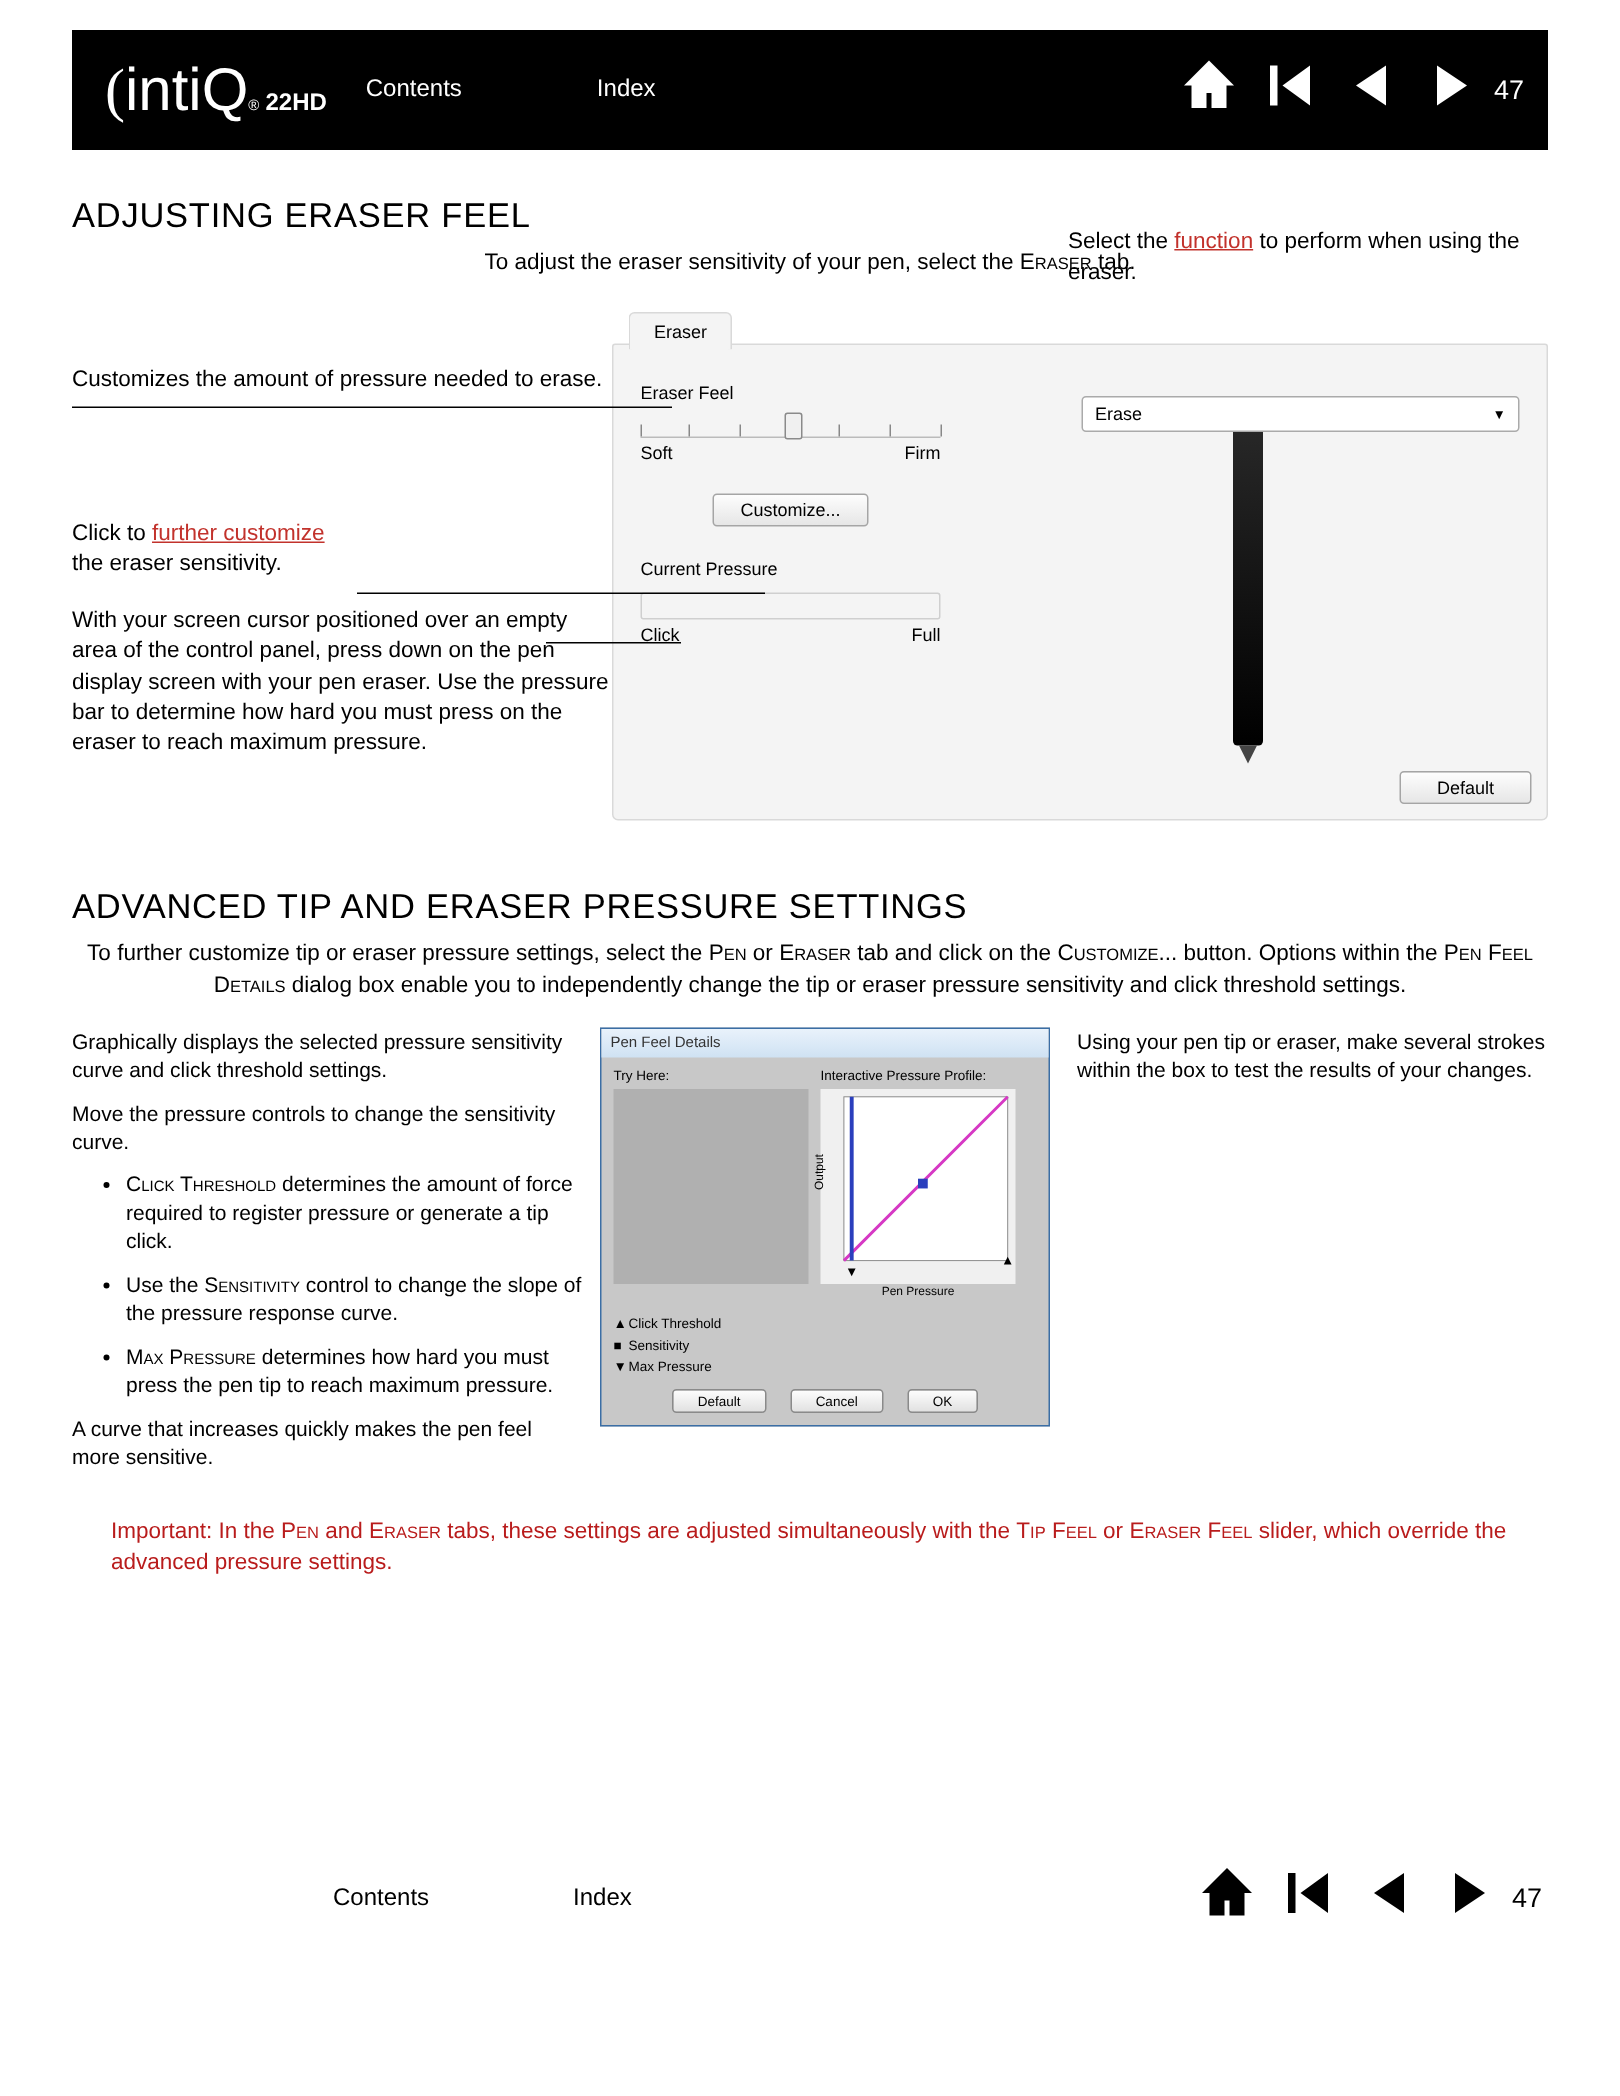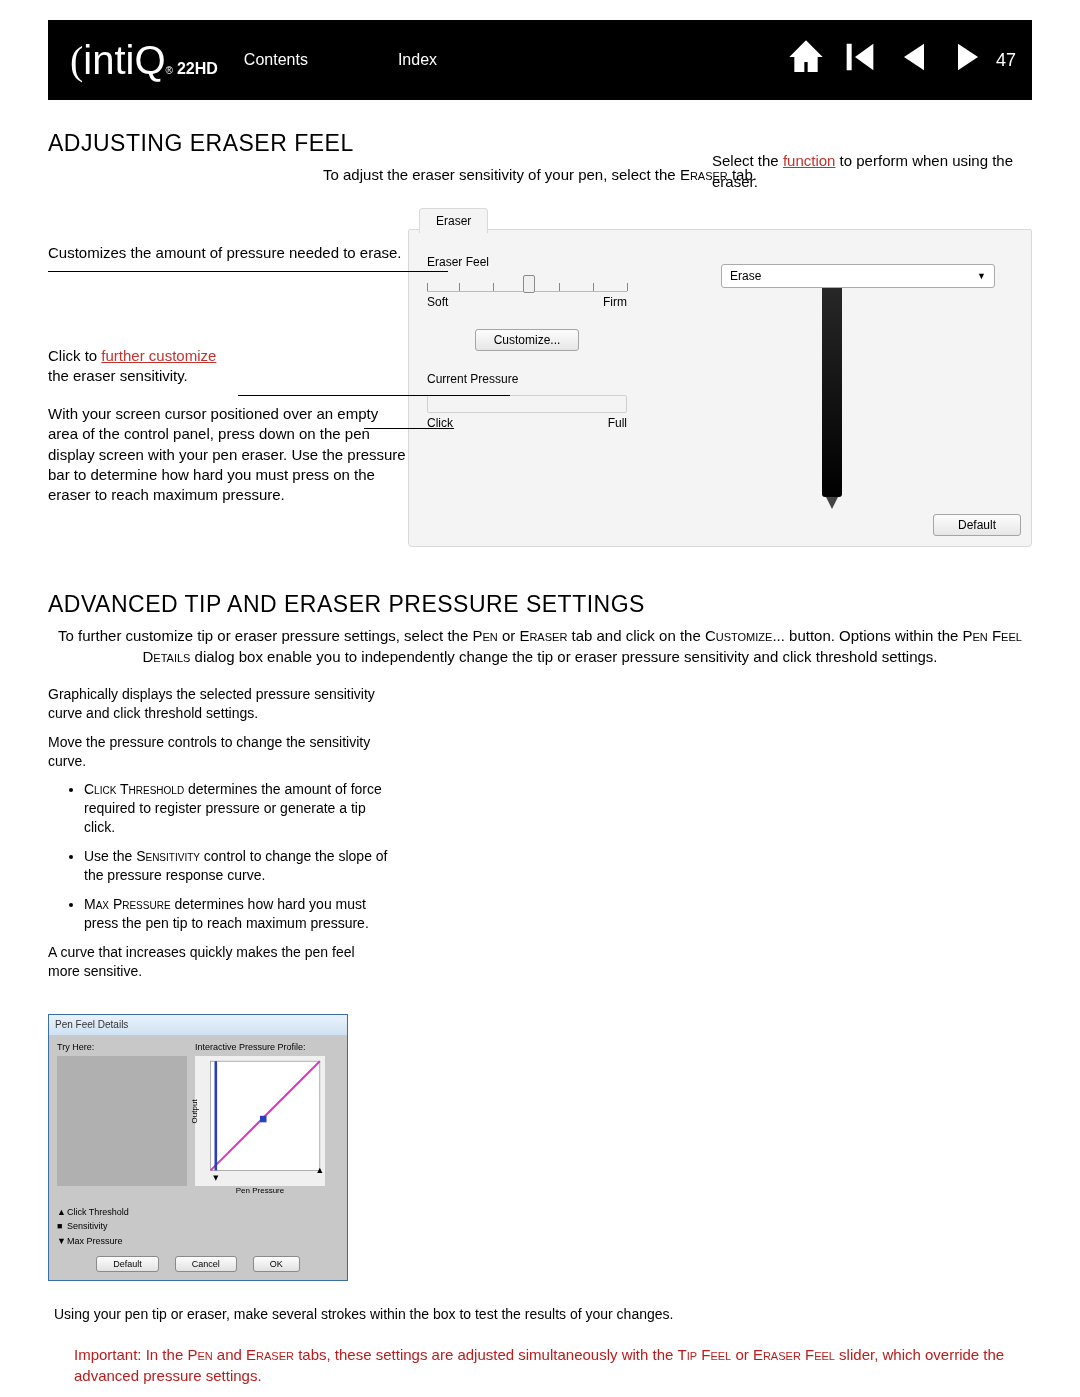--- a/index.html
+++ b/index.html
@@ -131,41 +131,41 @@
 
   .panel-right { flex:1; position:relative; }
   .pen-graphic {
     width: 20px; height: 225px;
     background: linear-gradient(#2a2a2a,#000);
     border-radius: 10px 10px 3px 3px;
     margin: 0 auto;
   }
   .pen-tip { width:0;height:0;border-left:6px solid transparent;border-right:6px solid transparent;border-top:12px solid #444;margin:0 auto;}
   .erase-dropdown {
-    position:absolute; top:10px; left:70px; right:18px;
+    position:absolute; top:10px; left:70px; right:0;
     background:#fff; border:1px solid #aaa; border-radius:3px;
     font-size:12px; padding:3px 8px;
     display:flex; justify-content:space-between; align-items:center;
   }
   .erase-dropdown .caret { font-size:9px; }
   .default-btn {
     position:absolute; bottom:10px; right:10px;
     font-size:12px; padding:3px 24px;
     background:linear-gradient(#fdfdfd,#e6e6e6);
     border:1px solid #a5a5a5; border-radius:3px;
   }
 
   
   .connector {
     position:absolute; border-top:1px solid #000; height:0;
   }
 
   
   .section2-grid {
-    display:flex; gap:24px; align-items:flex-start; margin-top:12px;flex-direction:column;
+    display:flex; gap:12px; align-items:flex-start; margin-top:12px;
   }
   .section2-left { width: 340px; flex:none; font-size:14px; }
   .section2-left p { margin-bottom:10px; }
   .section2-left ul { list-style: disc; margin-left: 36px; }
   .section2-left li { margin-bottom:10px; }
   .section2-dialog {
     width: 300px; flex:none;
     border:1px solid #3b6ea5;
     background:#c8c8c8;
     font-size:9px;

